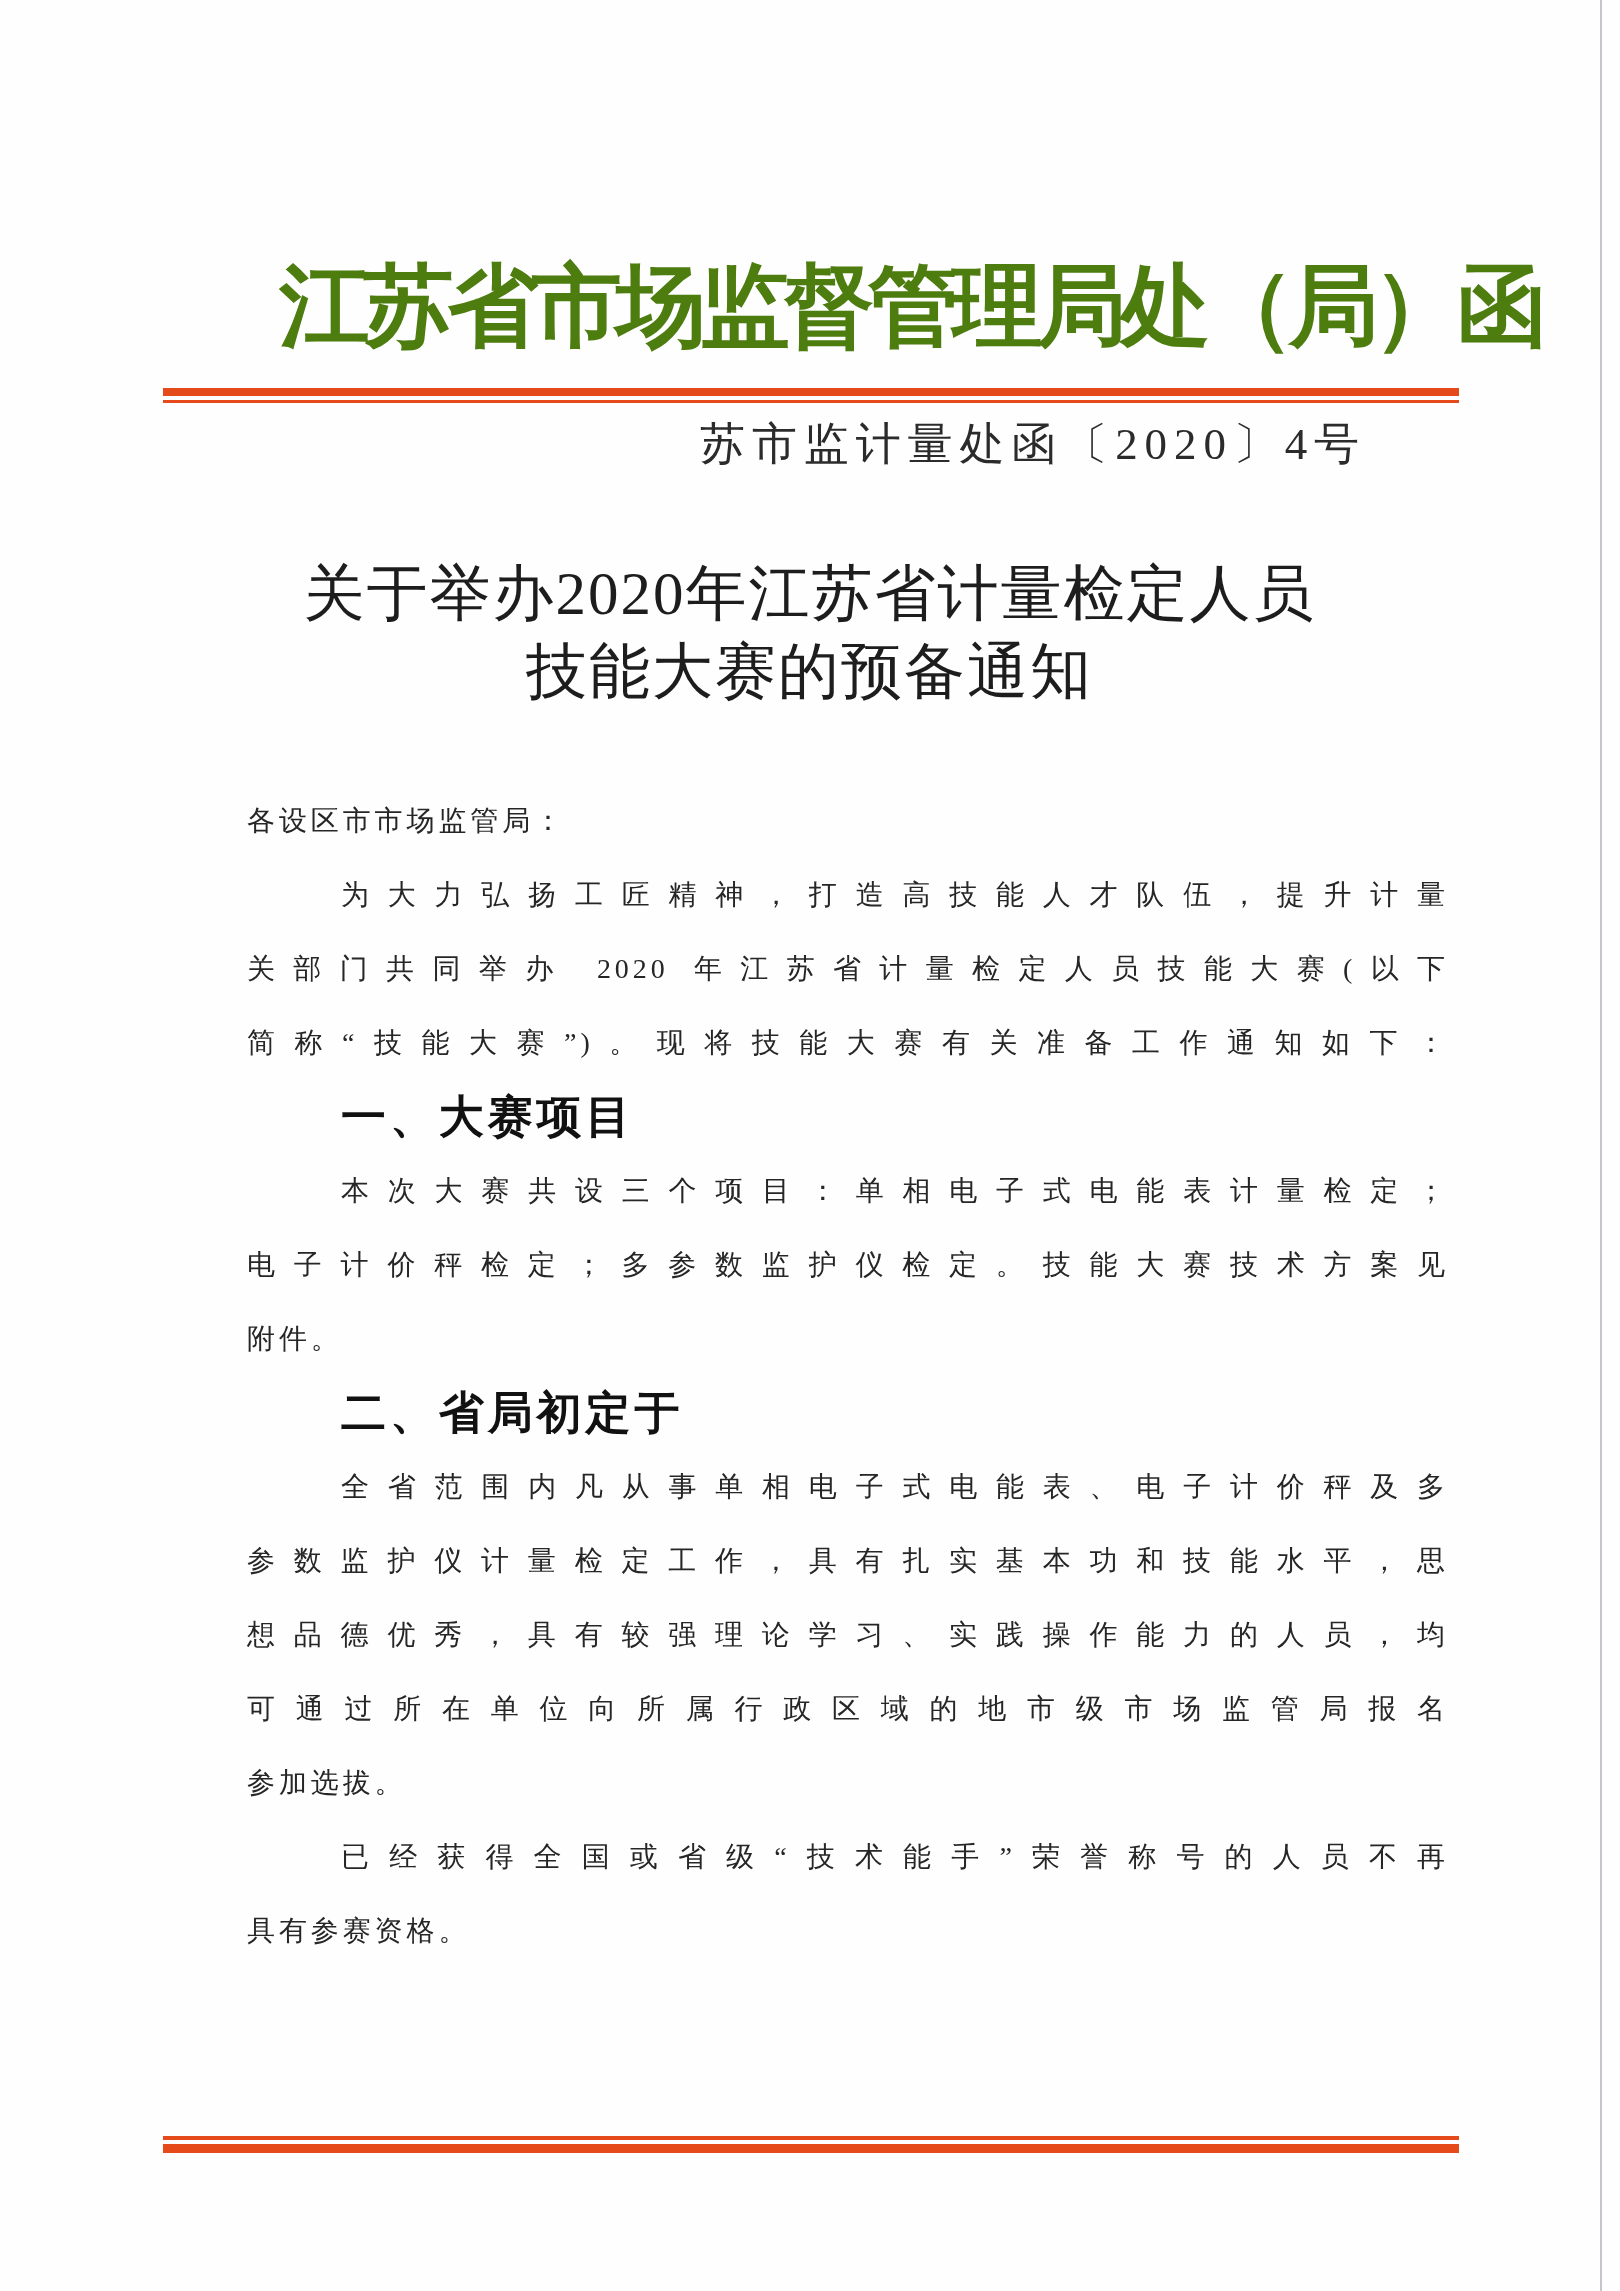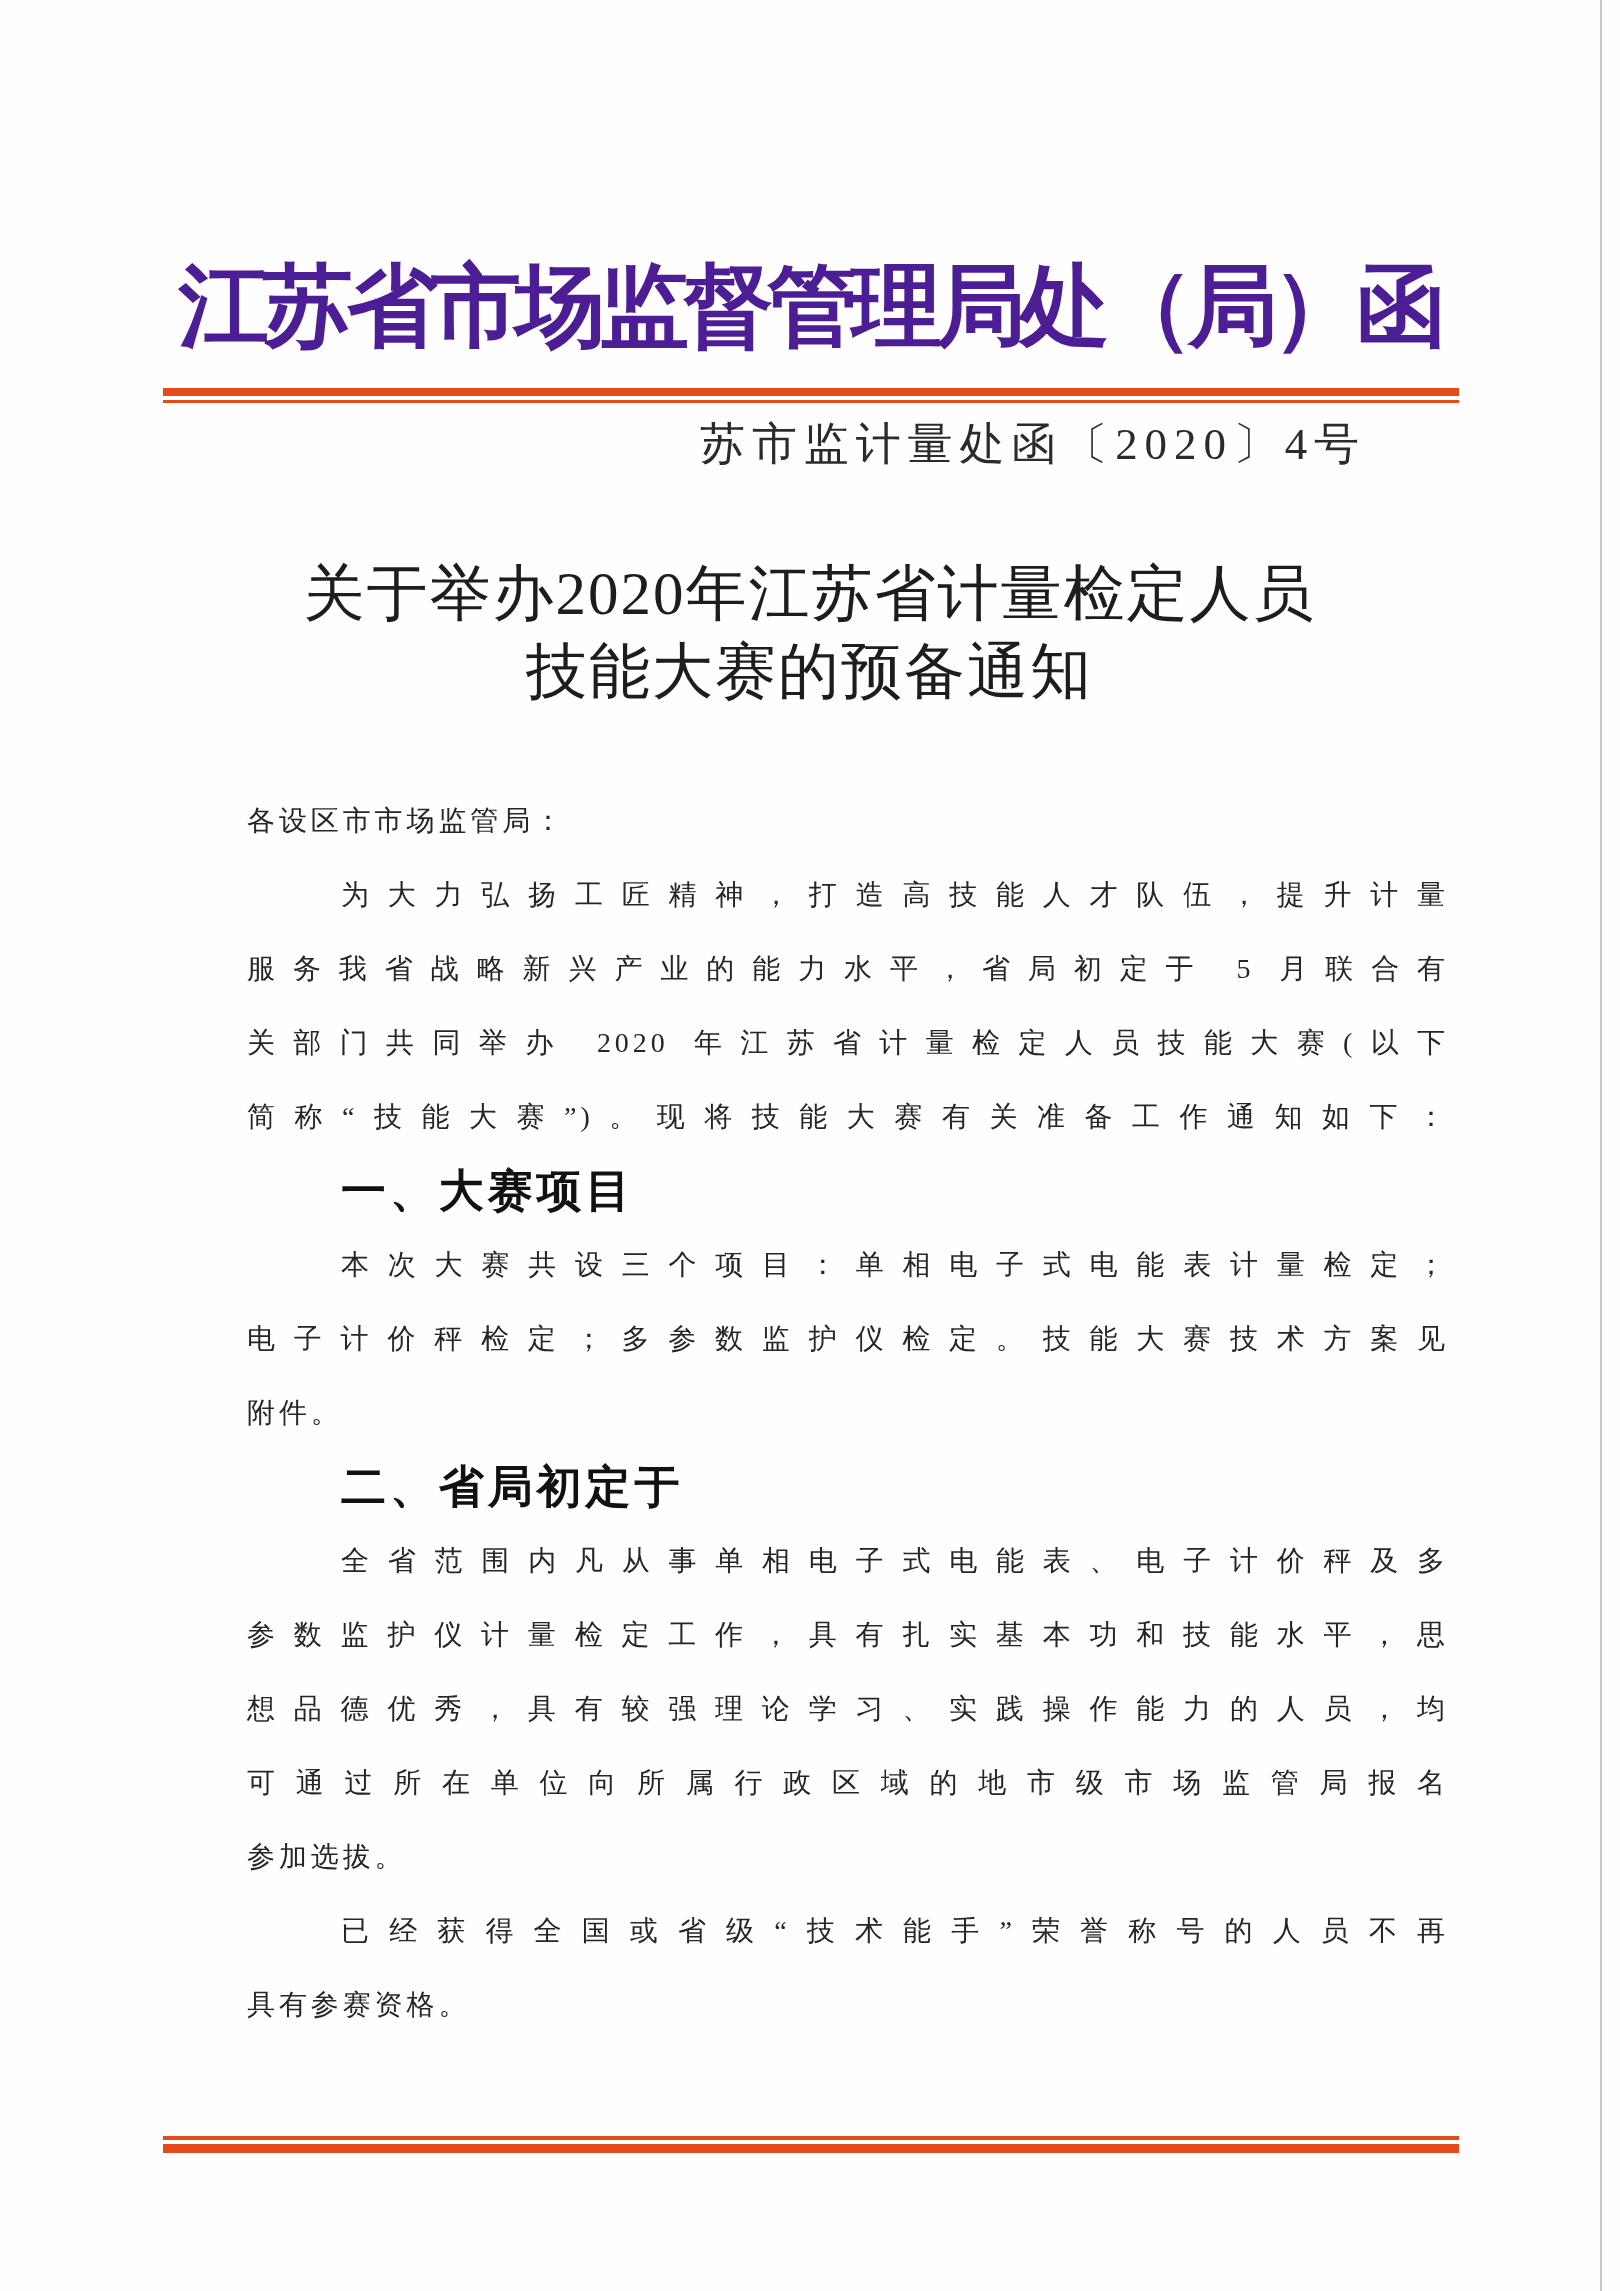--- a/index.html
+++ b/index.html
@@ -16,22 +16,22 @@
     position: absolute;
     left: 1600px; top: 0;
     width: 2px; height: 2292px;
     background: #c3c7cb;
   }
   
   .letterhead {
     position: absolute;
     top: 253px; left: 78px;
     width: 1463px;
-    text-align: center;
-    color: #4c1d95;
+    text-align: right;
+    color: #4d7c0f;
     font-weight: 700;
     font-size: 90px;
     line-height: 108px;
     letter-spacing: -5.9px;
     white-space: nowrap;
     font-family: "Liberation Serif", "DejaVu Serif", serif;
   }
   
   .rule-top { position: absolute; left: 163px; top: 388px; width: 1296px; }
   .rule-top .thick { height: 7.8px; background: #e54a1b; }
@@ -110,21 +110,20 @@
   <div class="doc-number">苏市监计量处函〔2020〕4号</div>
 
   <div class="doc-title">
     <div>关于举办2020年江苏省计量检定人员</div>
     <div>技能大赛的预备通知</div>
   </div>
 
   <div class="body-block">
     <div class="bline">各设区市市场监管局：</div>
     <div class="bline fill indent">为大力弘扬工匠精神，打造高技能人才队伍，提升计量</div>
-    <div class="bline fill">服务我省战略新兴产业的能力水平，省局初定于 5 月联合有</div>
     <div class="bline fill">关部门共同举办 2020 年江苏省计量检定人员技能大赛(以下</div>
     <div class="bline fill">简称“技能大赛”)。现将技能大赛有关准备工作通知如下：</div>
     <div class="bline indent heading">一、大赛项目</div>
     <div class="bline fill indent">本次大赛共设三个项目：单相电子式电能表计量检定；</div>
     <div class="bline fill">电子计价秤检定；多参数监护仪检定。技能大赛技术方案见</div>
     <div class="bline">附件。</div>
     <div class="bline indent heading">二、省局初定于</div>
     <div class="bline fill indent">全省范围内凡从事单相电子式电能表、电子计价秤及多</div>
     <div class="bline fill">参数监护仪计量检定工作，具有扎实基本功和技能水平，思</div>
     <div class="bline fill">想品德优秀，具有较强理论学习、实践操作能力的人员，均</div>

